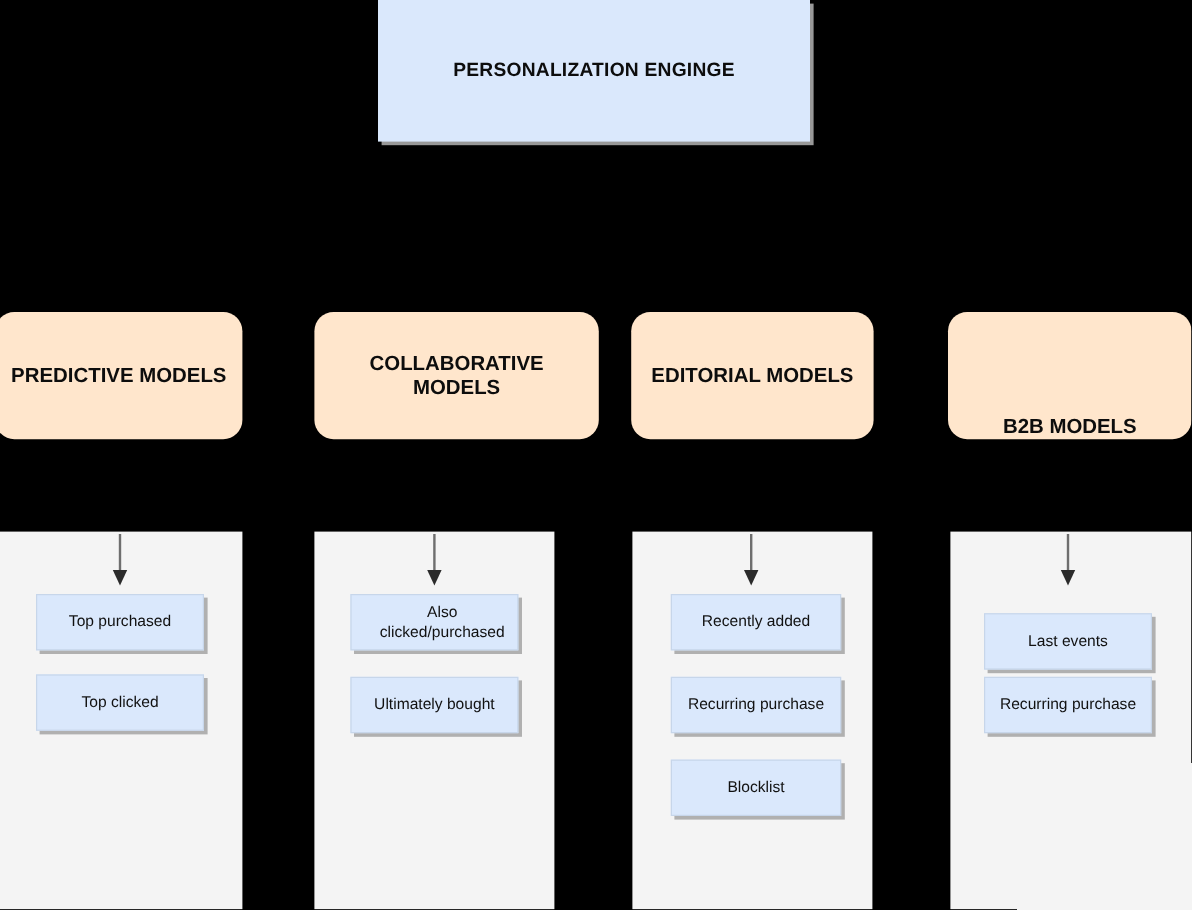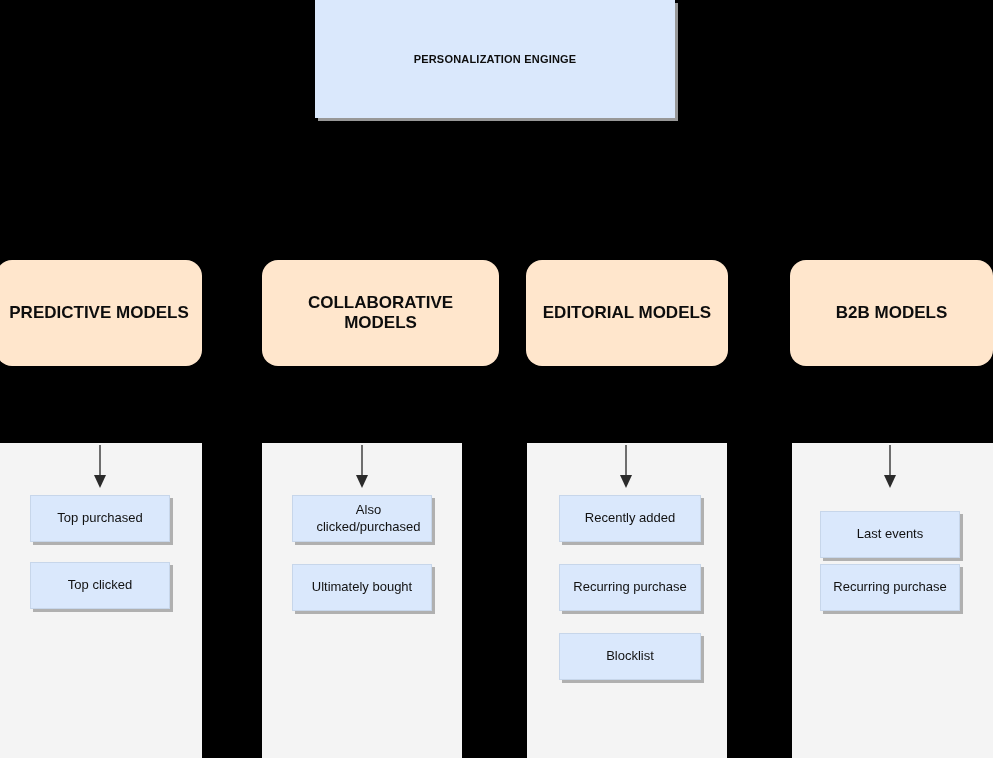--- a/index.html
+++ b/index.html
@@ -25,21 +25,21 @@
     width: 360px;
     height: 118px;
     background: #dae8fc;
     box-shadow: 3px 3px 0 0 rgba(160,160,160,0.95);
     display: flex;
     align-items: center;
     justify-content: center;
     box-sizing: border-box;
   }
   .engine-label {
-    font-size: 11px;
+    font-size: 16px;
     font-weight: bold;
     color: #0d0d0d;
     letter-spacing: 0.2px;
     text-align: center;
   }
 
   
   .model-box {
     position: absolute;
     top: 260px;
@@ -131,21 +131,21 @@
   <div id="models">
       <div class="model-box" style="left: -4px; width: 206px;">
         <span class="model-label">PREDICTIVE MODELS</span>
       </div>
       <div class="model-box" style="left: 262px; width: 237px;">
         <span class="model-label">COLLABORATIVE MODELS</span>
       </div>
       <div class="model-box" style="left: 526px; width: 202px;">
         <span class="model-label">EDITORIAL MODELS</span>
       </div>
-      <div class="model-box" style="left: 790px; width: 203px;">
+      <div class="model-box" style="left: 790px; width: 203px; align-items: flex-end;">
         <span class="model-label">B2B MODELS</span>
       </div>
     </div>
 
   <div id="arrows">
       <div class="arrow" style="left: 93px; top: 445px;">
         <div class="stem"></div>
         <div class="head"></div>
       </div>
       <div class="arrow" style="left: 355px; top: 445px;">

